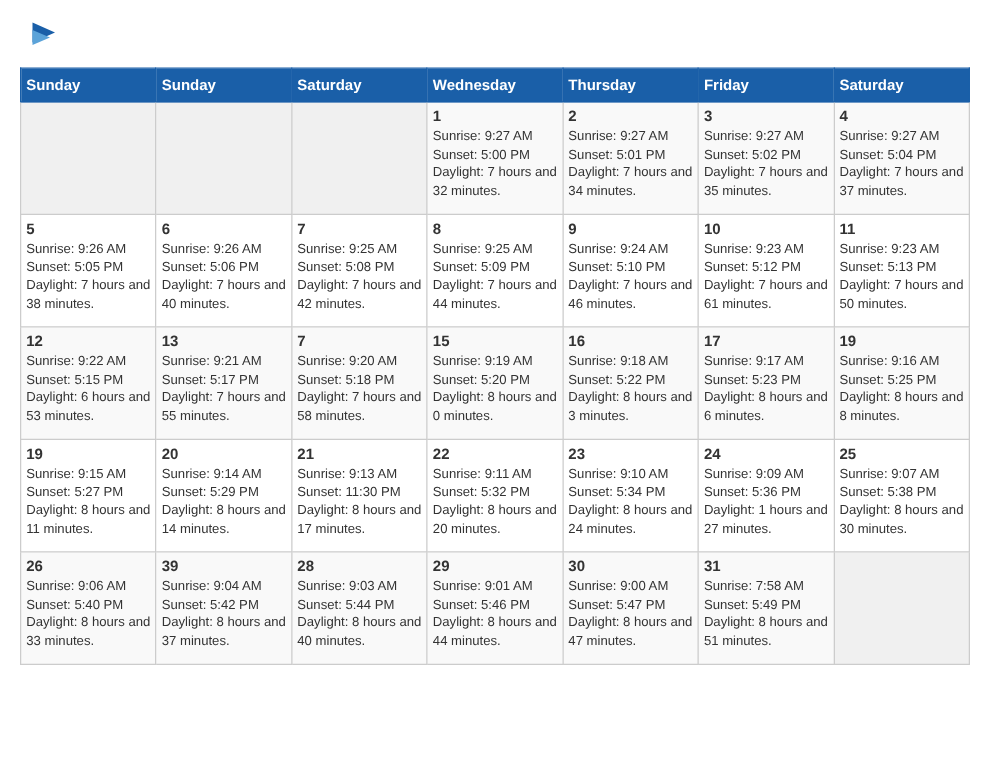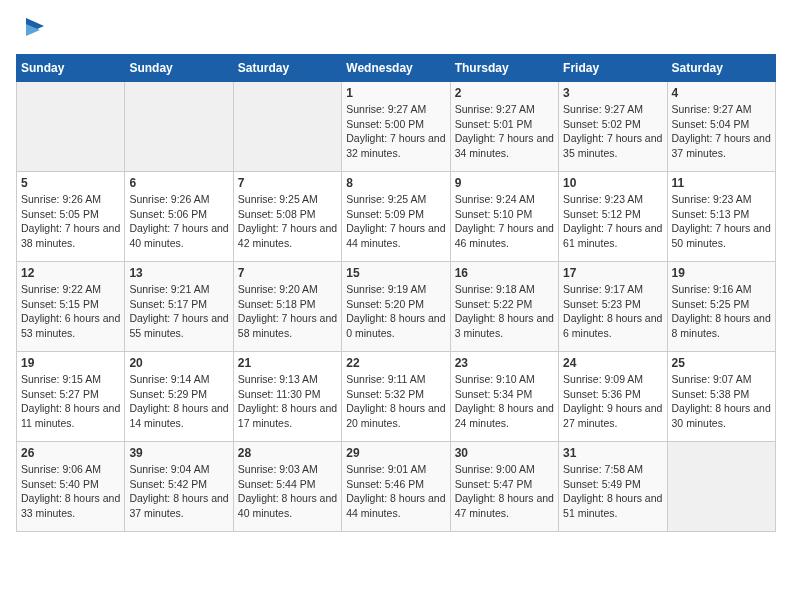--- a/index.html
+++ b/index.html
@@ -283,21 +283,21 @@
           <span>Sunrise: 9:10 AM</span><br>
           <span>Sunset: 5:34 PM</span><br>
           <span>Daylight: 8 hours and 24 minutes.</span>
         </div>
       </td>
         <td>
         <span class="day-number">24</span>
         <div class="day-info">
           <span>Sunrise: 9:09 AM</span><br>
           <span>Sunset: 5:36 PM</span><br>
-          <span>Daylight: 9 hours and 27 minutes.</span>
+          <span>Daylight: 1 hours and 27 minutes.</span>
         </div>
       </td>
         <td>
         <span class="day-number">25</span>
         <div class="day-info">
           <span>Sunrise: 9:07 AM</span><br>
           <span>Sunset: 5:38 PM</span><br>
           <span>Daylight: 8 hours and 30 minutes.</span>
         </div>
       </td>

